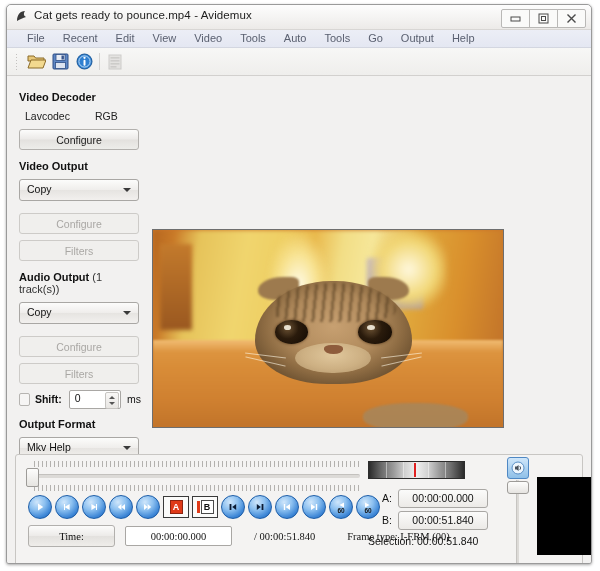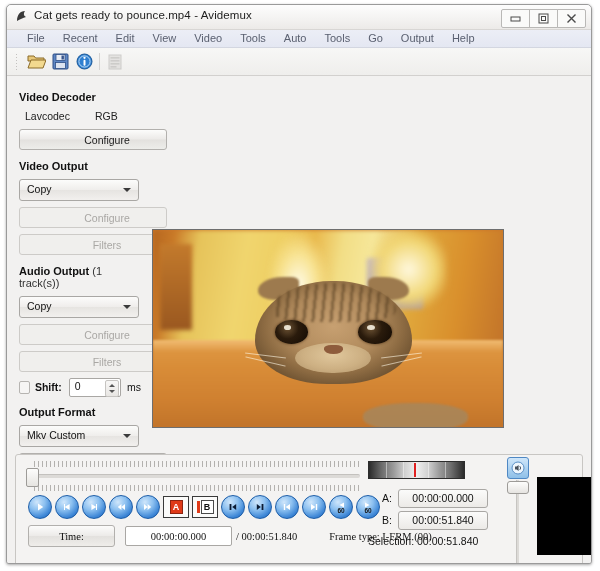--- a/index.html
+++ b/index.html
@@ -41,25 +41,25 @@
 
   
   .leftcol{position:absolute;left:12px;top:5px;width:122px;}
   .sect-title{font-size:11px;font-weight:bold;color:#111;margin:10px 0 7px 0;}
   .sect-title .sub{font-weight:normal;color:#333;}
   .codec-row{font-size:10.5px;color:#222;margin:0 0 7px 6px;}
   .codec-row .c2{margin-left:22px;}
   .btn{width:118px;height:19px;font-size:10.5px;color:#1a1a1a;
       background:linear-gradient(180deg,#fcfcfb 0%,#eceae8 48%,#e3e1de 52%,#ededea 100%);
       border:1px solid #b2b0ad;border-radius:3px;display:flex;align-items:center;
-      justify-content:center;margin-bottom:6px;cursor:default;padding-left:28px;}
+      justify-content:center;margin-bottom:6px;cursor:default;}
   .btn.disabled{color:#a9a7a4;background:#f0efed;border-color:#cdcbc8;}
   .combo{position:relative;width:118px;height:20px;
       background:linear-gradient(180deg,#fcfcfb 0%,#efedeb 50%,#e6e4e1 51%,#f2f0ee 100%);
-      border:1px solid #a9a7a4;border-radius:3px;margin-bottom:6px;cursor:default;}
+      border:1px solid #a9a7a4;border-radius:3px;margin-bottom:12px;cursor:default;}
   .combo .cval{position:absolute;left:7px;top:3px;font-size:10.5px;color:#111;}
   .combo .carrow{position:absolute;right:7px;top:8px;
       border-left:4px solid transparent;border-right:4px solid transparent;border-top:4px solid #3a3a3a;}
   .shift-row{display:flex;align-items:center;height:18px;margin-bottom:4px;}
   .chk{width:11px;height:11px;border:1px solid #b6b4b1;background:#f6f5f4;border-radius:2px;margin-right:5px;}
   .shift-label{font-size:10.5px;font-weight:bold;color:#111;margin-right:7px;}
   .spin{position:relative;width:62px;height:17px;background:#fff;border:1px solid #a9a7a4;border-radius:2px;}
   .spin .sval{position:absolute;left:5px;top:1px;font-size:10.5px;color:#111;}
   .spin .sbtns{position:absolute;right:1px;top:1px;width:12px;height:15px;
       background:linear-gradient(180deg,#f8f7f6,#e8e6e3);border:1px solid #c6c4c1;border-radius:2px;}
@@ -144,21 +144,21 @@
   .mbtn .mkB{width:11px;height:12px;background:#fff;color:#111;font-size:9px;font-weight:bold;
       display:flex;align-items:center;justify-content:center;border:1px solid #4a4a4a;}
   .mbtn .pipe{width:3px;height:12px;background:#e03a18;margin-right:1px;}
 
   .timerow{position:absolute;left:12px;top:70px;display:flex;align-items:center;font-family:Liberation Serif, serif;}
   .timebtn{width:85px;height:20px;font-size:10.5px;color:#111;
       background:linear-gradient(180deg,#fcfcfb 0%,#edebe9 48%,#e3e1de 52%,#efedea 100%);
       border:1px solid #b2b0ad;border-radius:3px;display:flex;align-items:center;justify-content:center;}
   .timefield{width:105px;height:18px;background:#fff;border:1px solid #a9a7a4;border-radius:2px;
       font-size:10.5px;color:#111;display:flex;align-items:center;justify-content:center;margin-left:10px;}
-  .timetotal{font-size:10.5px;color:#111;margin-left:4px;}
+  .timetotal{font-size:10.5px;color:#111;margin-left:22px;}
   .frametype{font-size:10.5px;color:#111;margin-left:32px;}
 
   
   .vumeter{position:absolute;left:352px;top:6px;width:95px;height:16px;
       border:1px solid #2c2c2c;background:linear-gradient(90deg,#2b2b2b 0%,#6f6f6f 14%,
         #9b9b9b 26%,#d2d2d2 38%,#efefef 50%,#d2d2d2 62%,#9b9b9b 74%,#6f6f6f 86%,#2b2b2b 100%);}
   .vumark{position:absolute;left:47%;top:1px;width:2px;height:14px;background:#e02020;}
   .vuseg{position:absolute;top:0;width:1px;height:16px;background:rgba(255,255,255,.45);}
 
   .ablock{position:absolute;left:352px;top:32px;width:140px;}
@@ -298,21 +298,21 @@
           <span class="sbtns">
             <span class="up"></span>
             <span class="dn"></span>
           </span>
         </span>
         <span class="ms">ms</span>
       </div>
 
       <div class="sect-title">Output Format</div>
       <div class="combo">
-        <span class="cval">Mkv Custom</span>
+        <span class="cval">Mkv Help</span>
         <span class="carrow"></span>
       </div>
       <div class="btn">Configure</div>
     </div>
 
     <div class="preview">
       <div class="pv-sky"></div>
       <div class="pv-obj2"></div>
       <div class="pv-glow"></div>
       <div class="pv-obj"></div>

